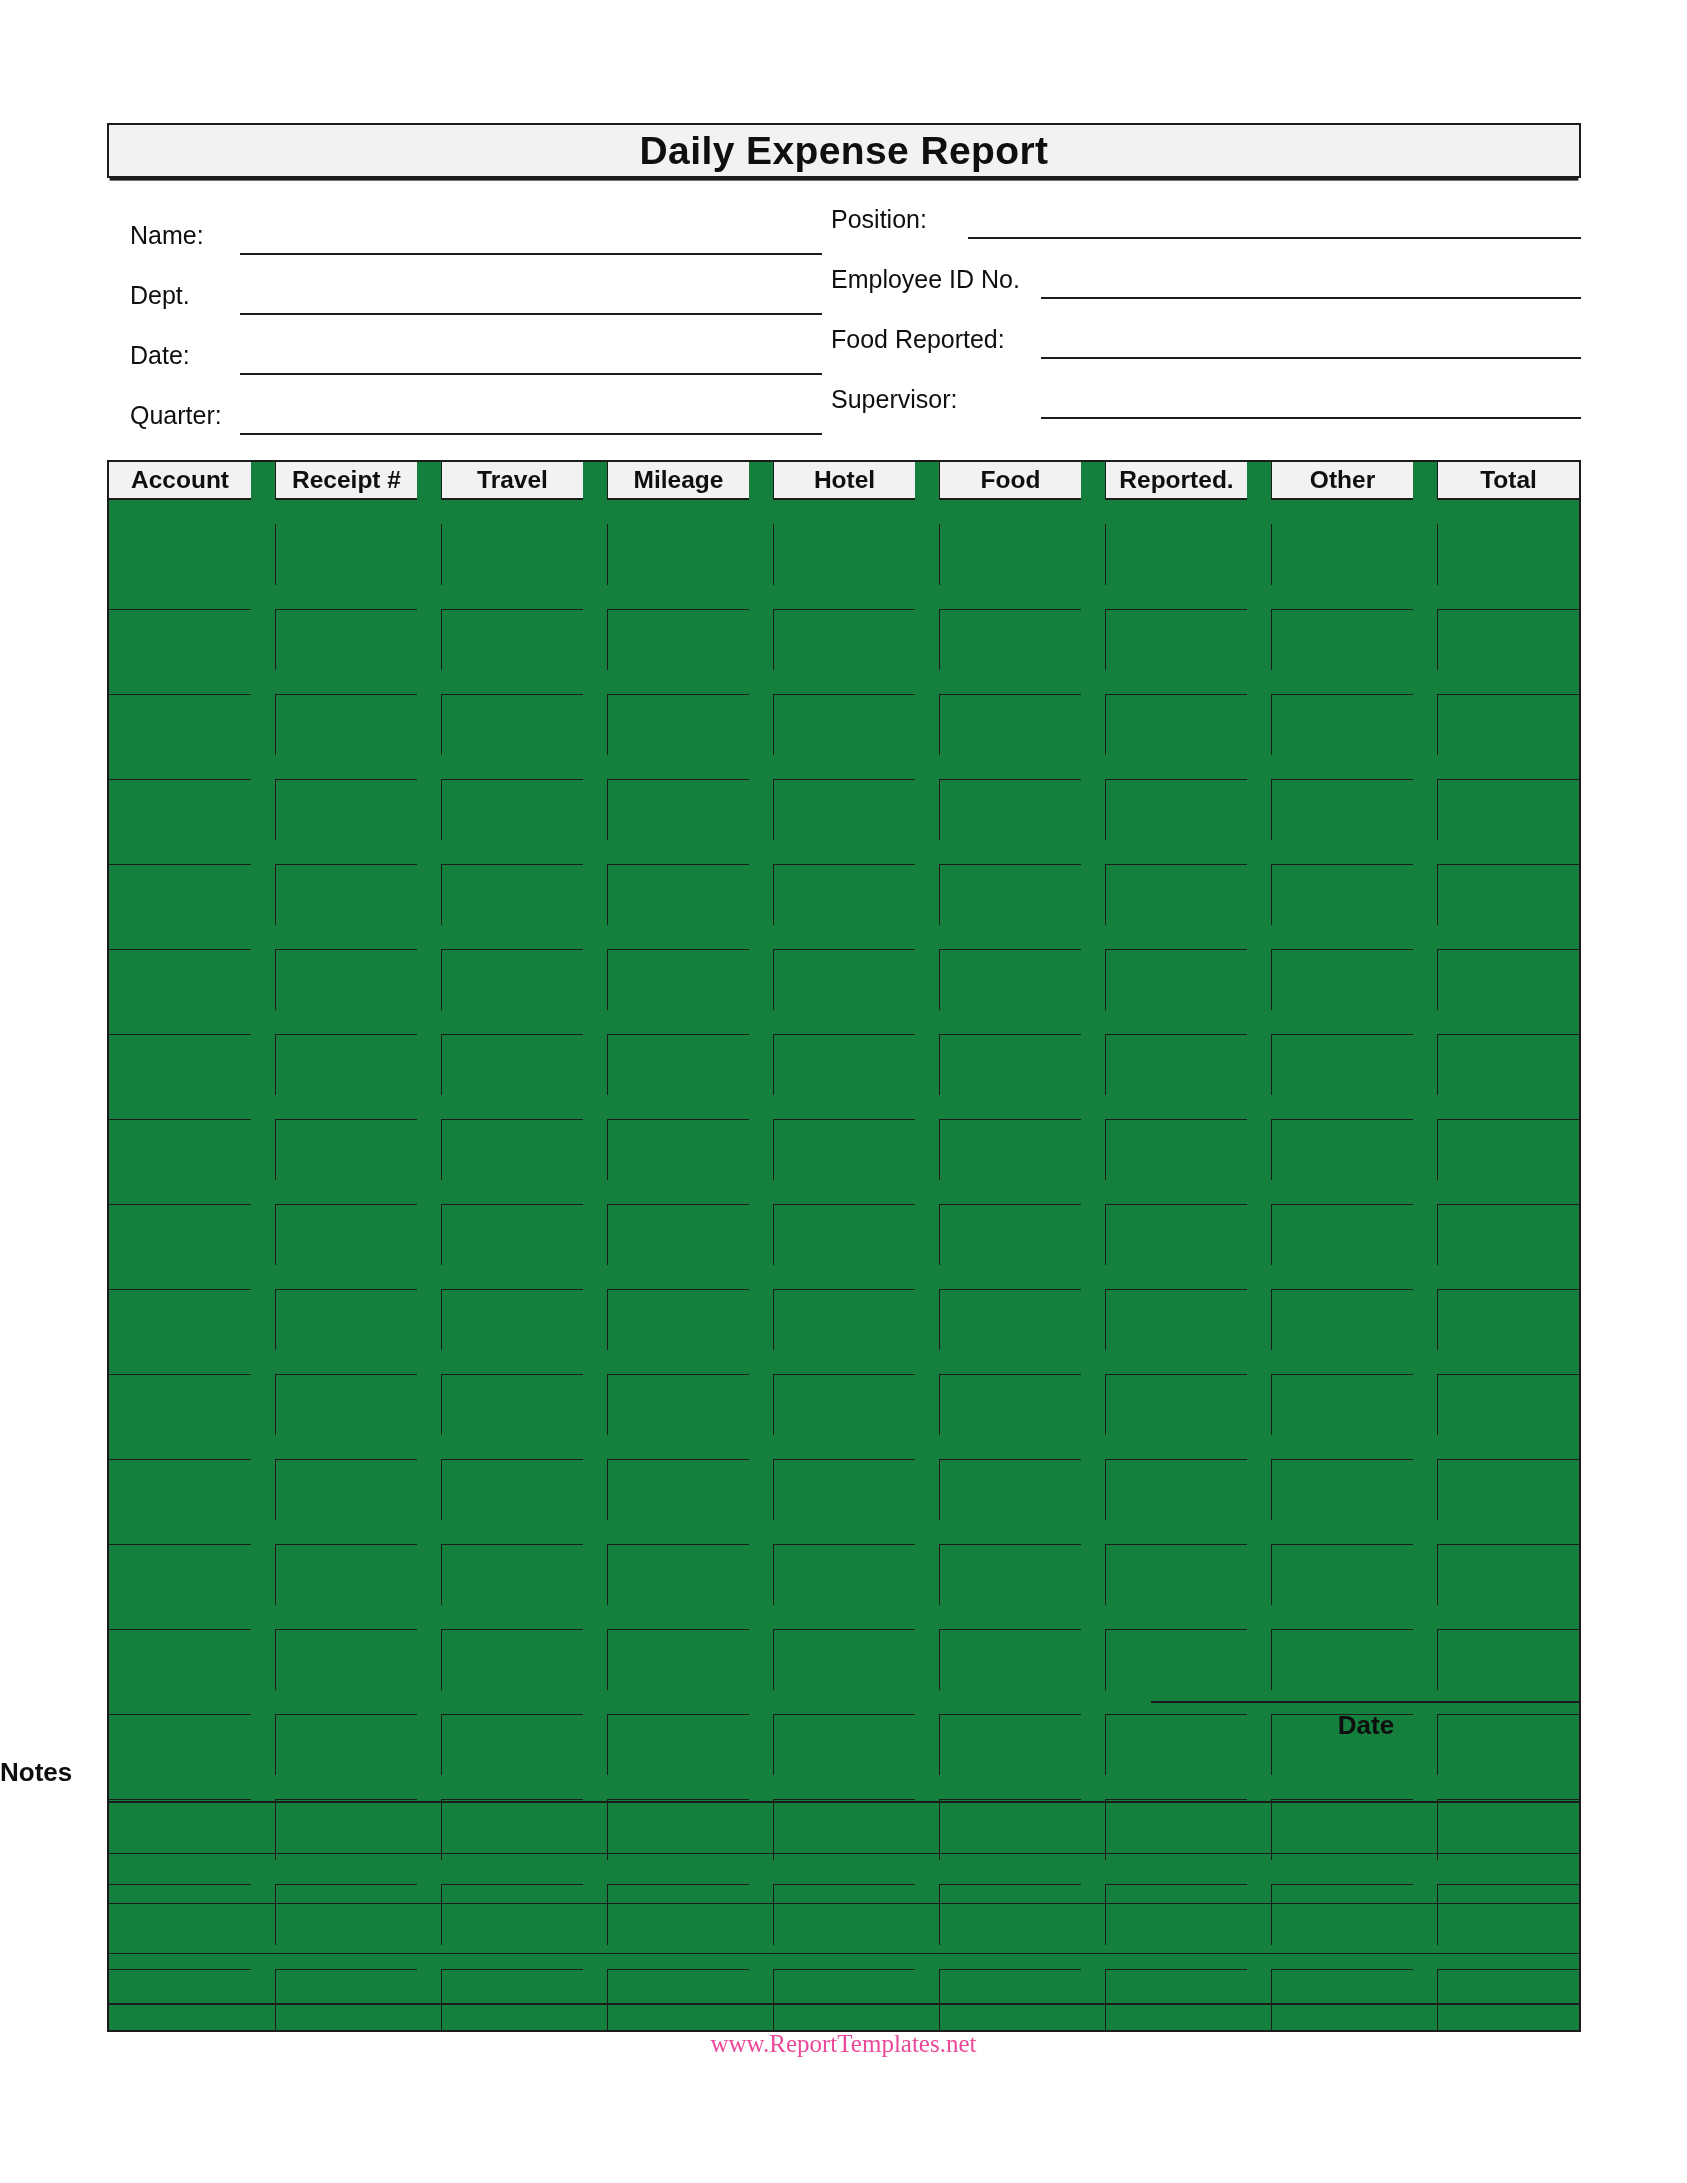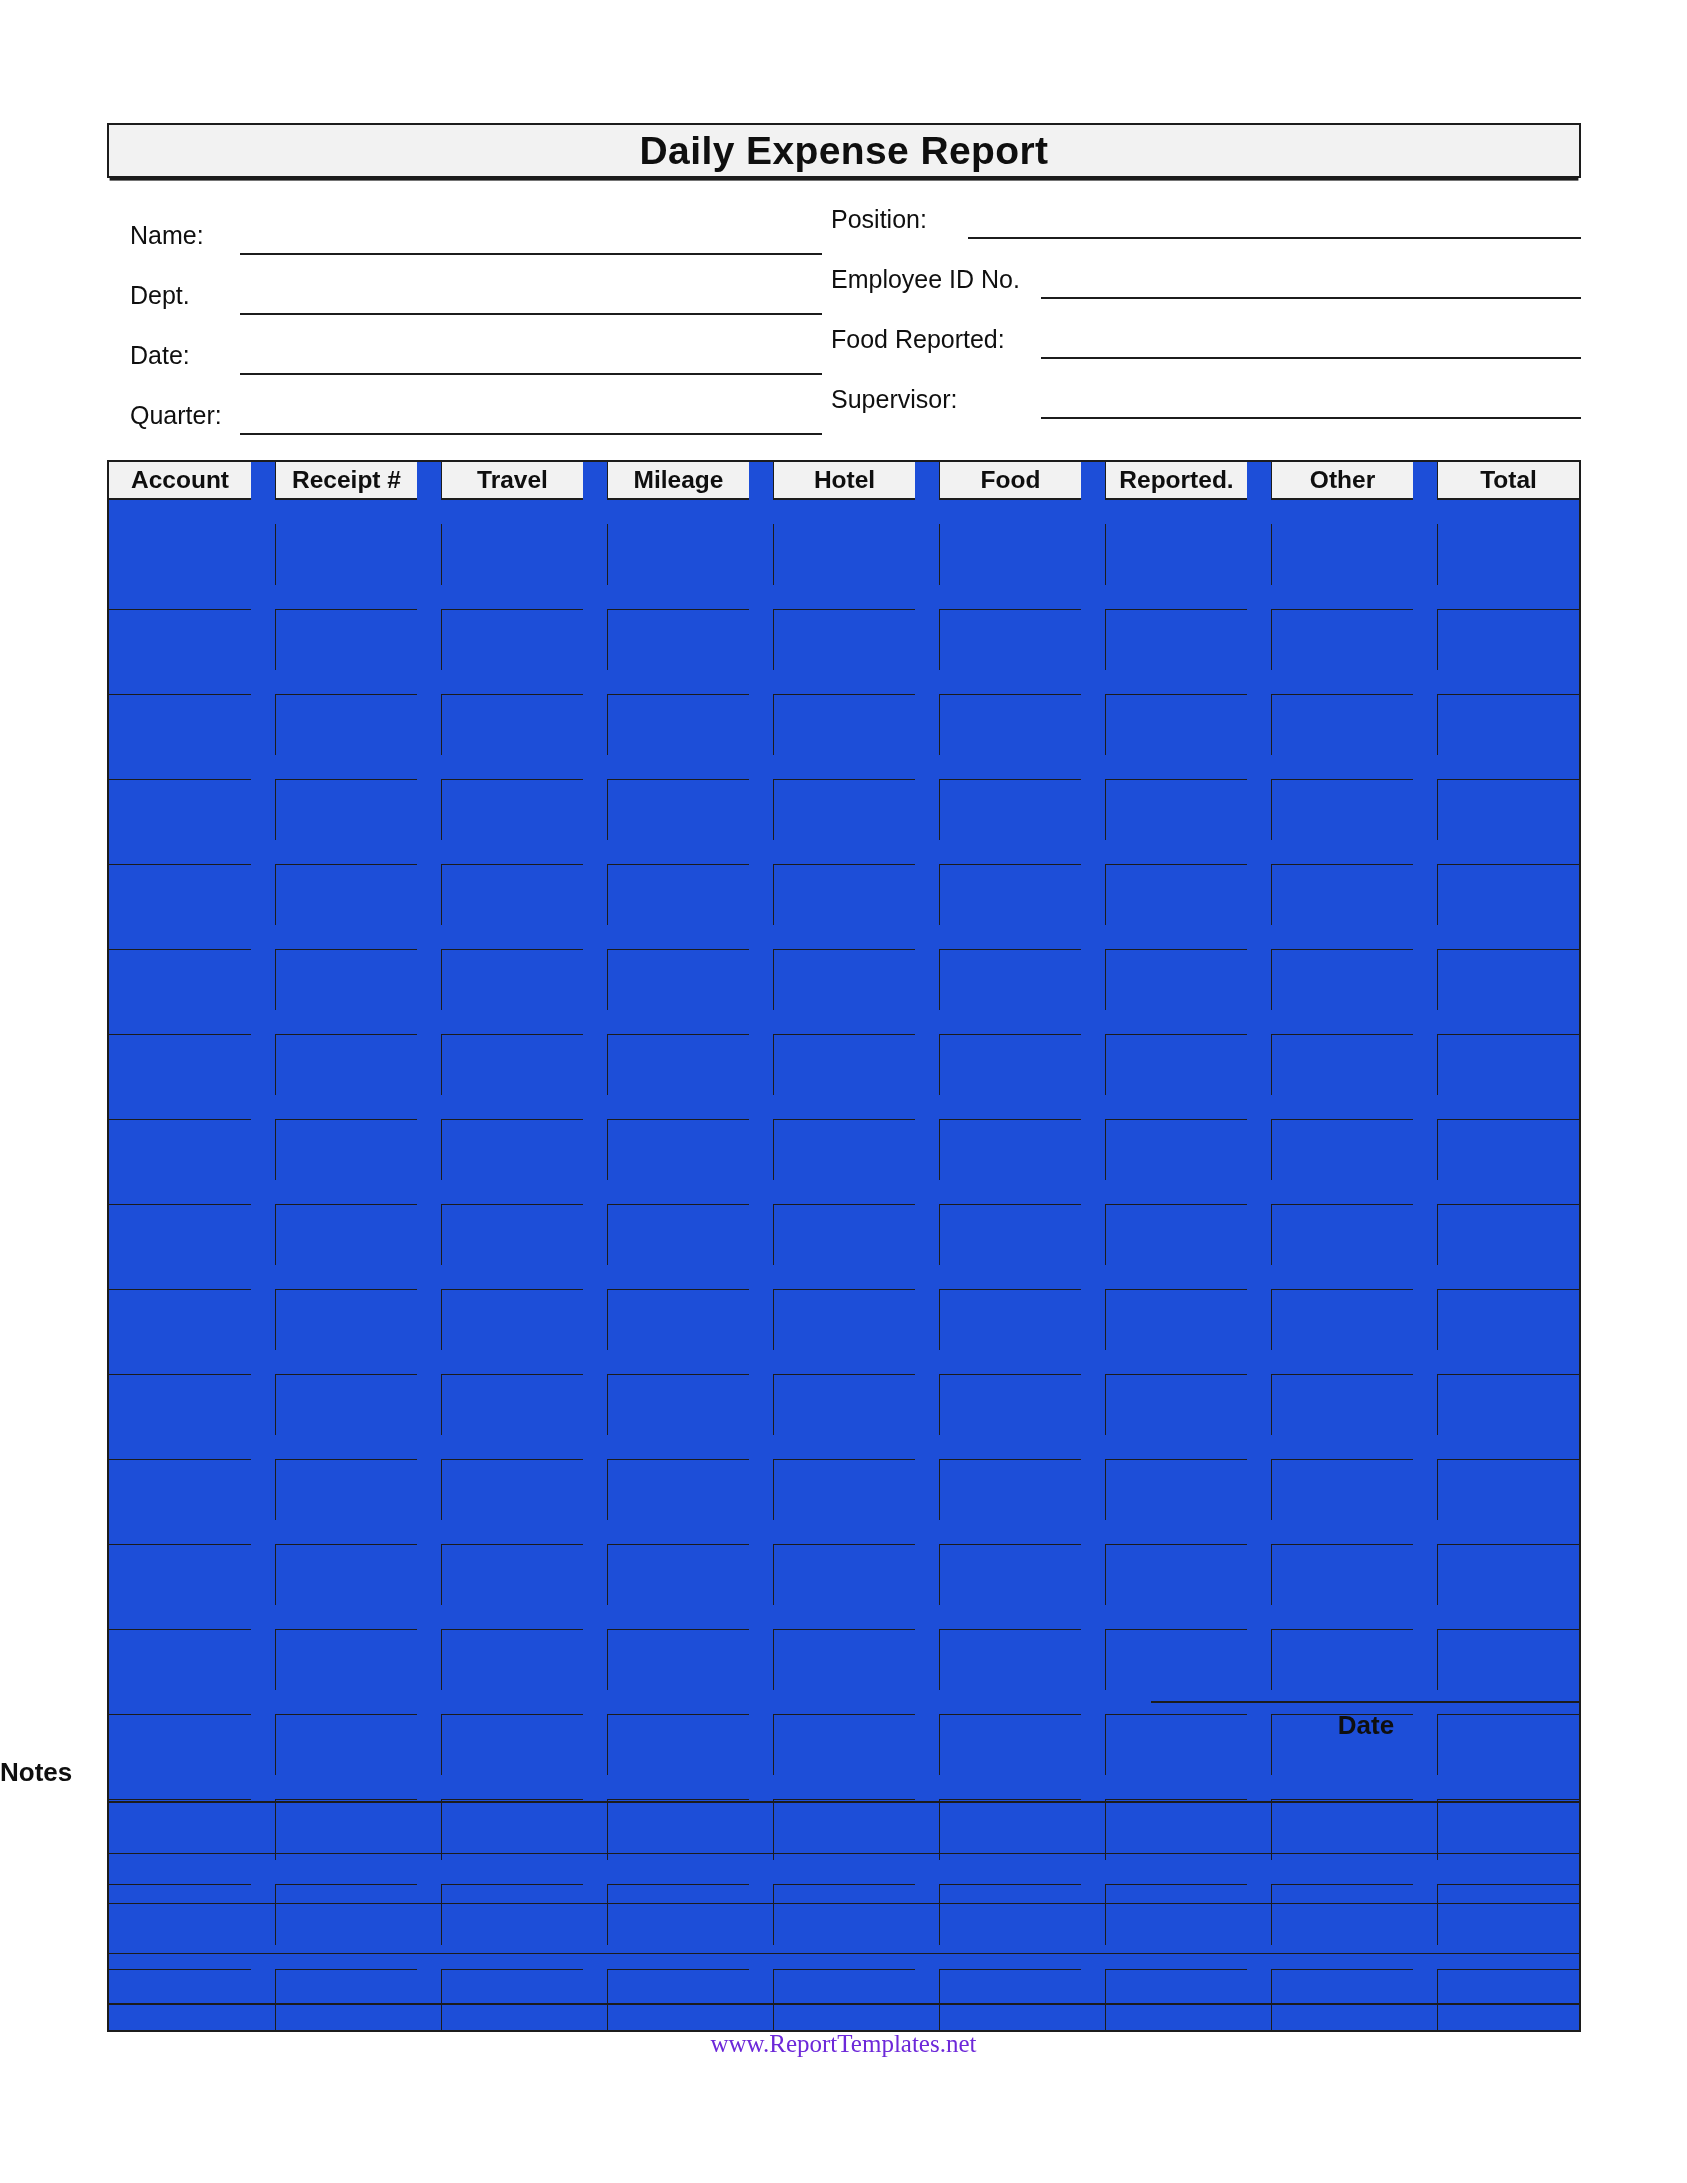--- a/index.html
+++ b/index.html
@@ -42,21 +42,21 @@
 
   
   .expense-table{
     position:absolute;left:107px;top:460px;width:1474px;
     box-sizing:border-box;
     border:2.6px solid var(--line);
     display:grid;
     grid-template-columns:repeat(9,1fr);
     grid-template-rows:38px;
     grid-auto-rows:61px;
-    background:#1d4ed8;
+    background:#15803d;
     gap:24px;
   }
   .th{
     background:var(--panel);
     border-bottom:2.6px solid var(--line);
     display:flex;align-items:center;justify-content:center;
     font-weight:700;font-size:24.5px;
     box-sizing:border-box;
   }
   .td{box-sizing:border-box;}
@@ -80,21 +80,21 @@
     display:grid;grid-auto-rows:1fr;
   }
   .note-row{box-sizing:border-box;}
   .note-row + .note-row{border-top:1.7px solid var(--line);}
 
   
   .footer{
     position:absolute;left:0;width:100%;top:2030px;
     text-align:center;
     font-family:"Liberation Serif","DejaVu Serif",serif;
-    font-size:25px;color:#6d28d9;
+    font-size:25px;color:#ec4899;
   }
 </style>
 </head>
 <body>
 
 <div class="page">
 
   <div class="title-box">
     <div class="title-text">Daily Expense Report</div>
   </div>

